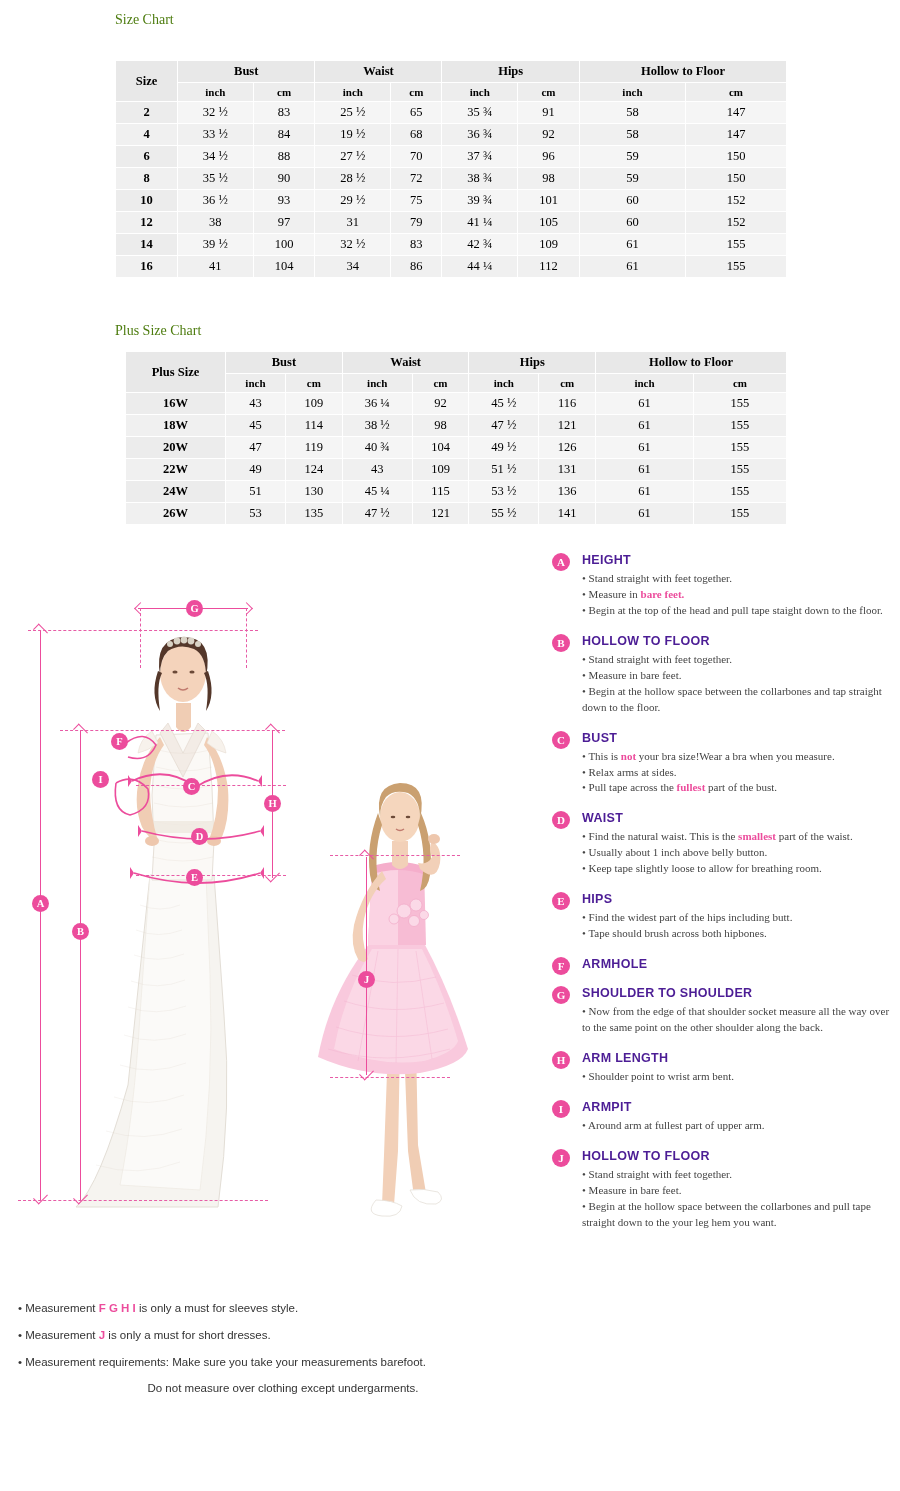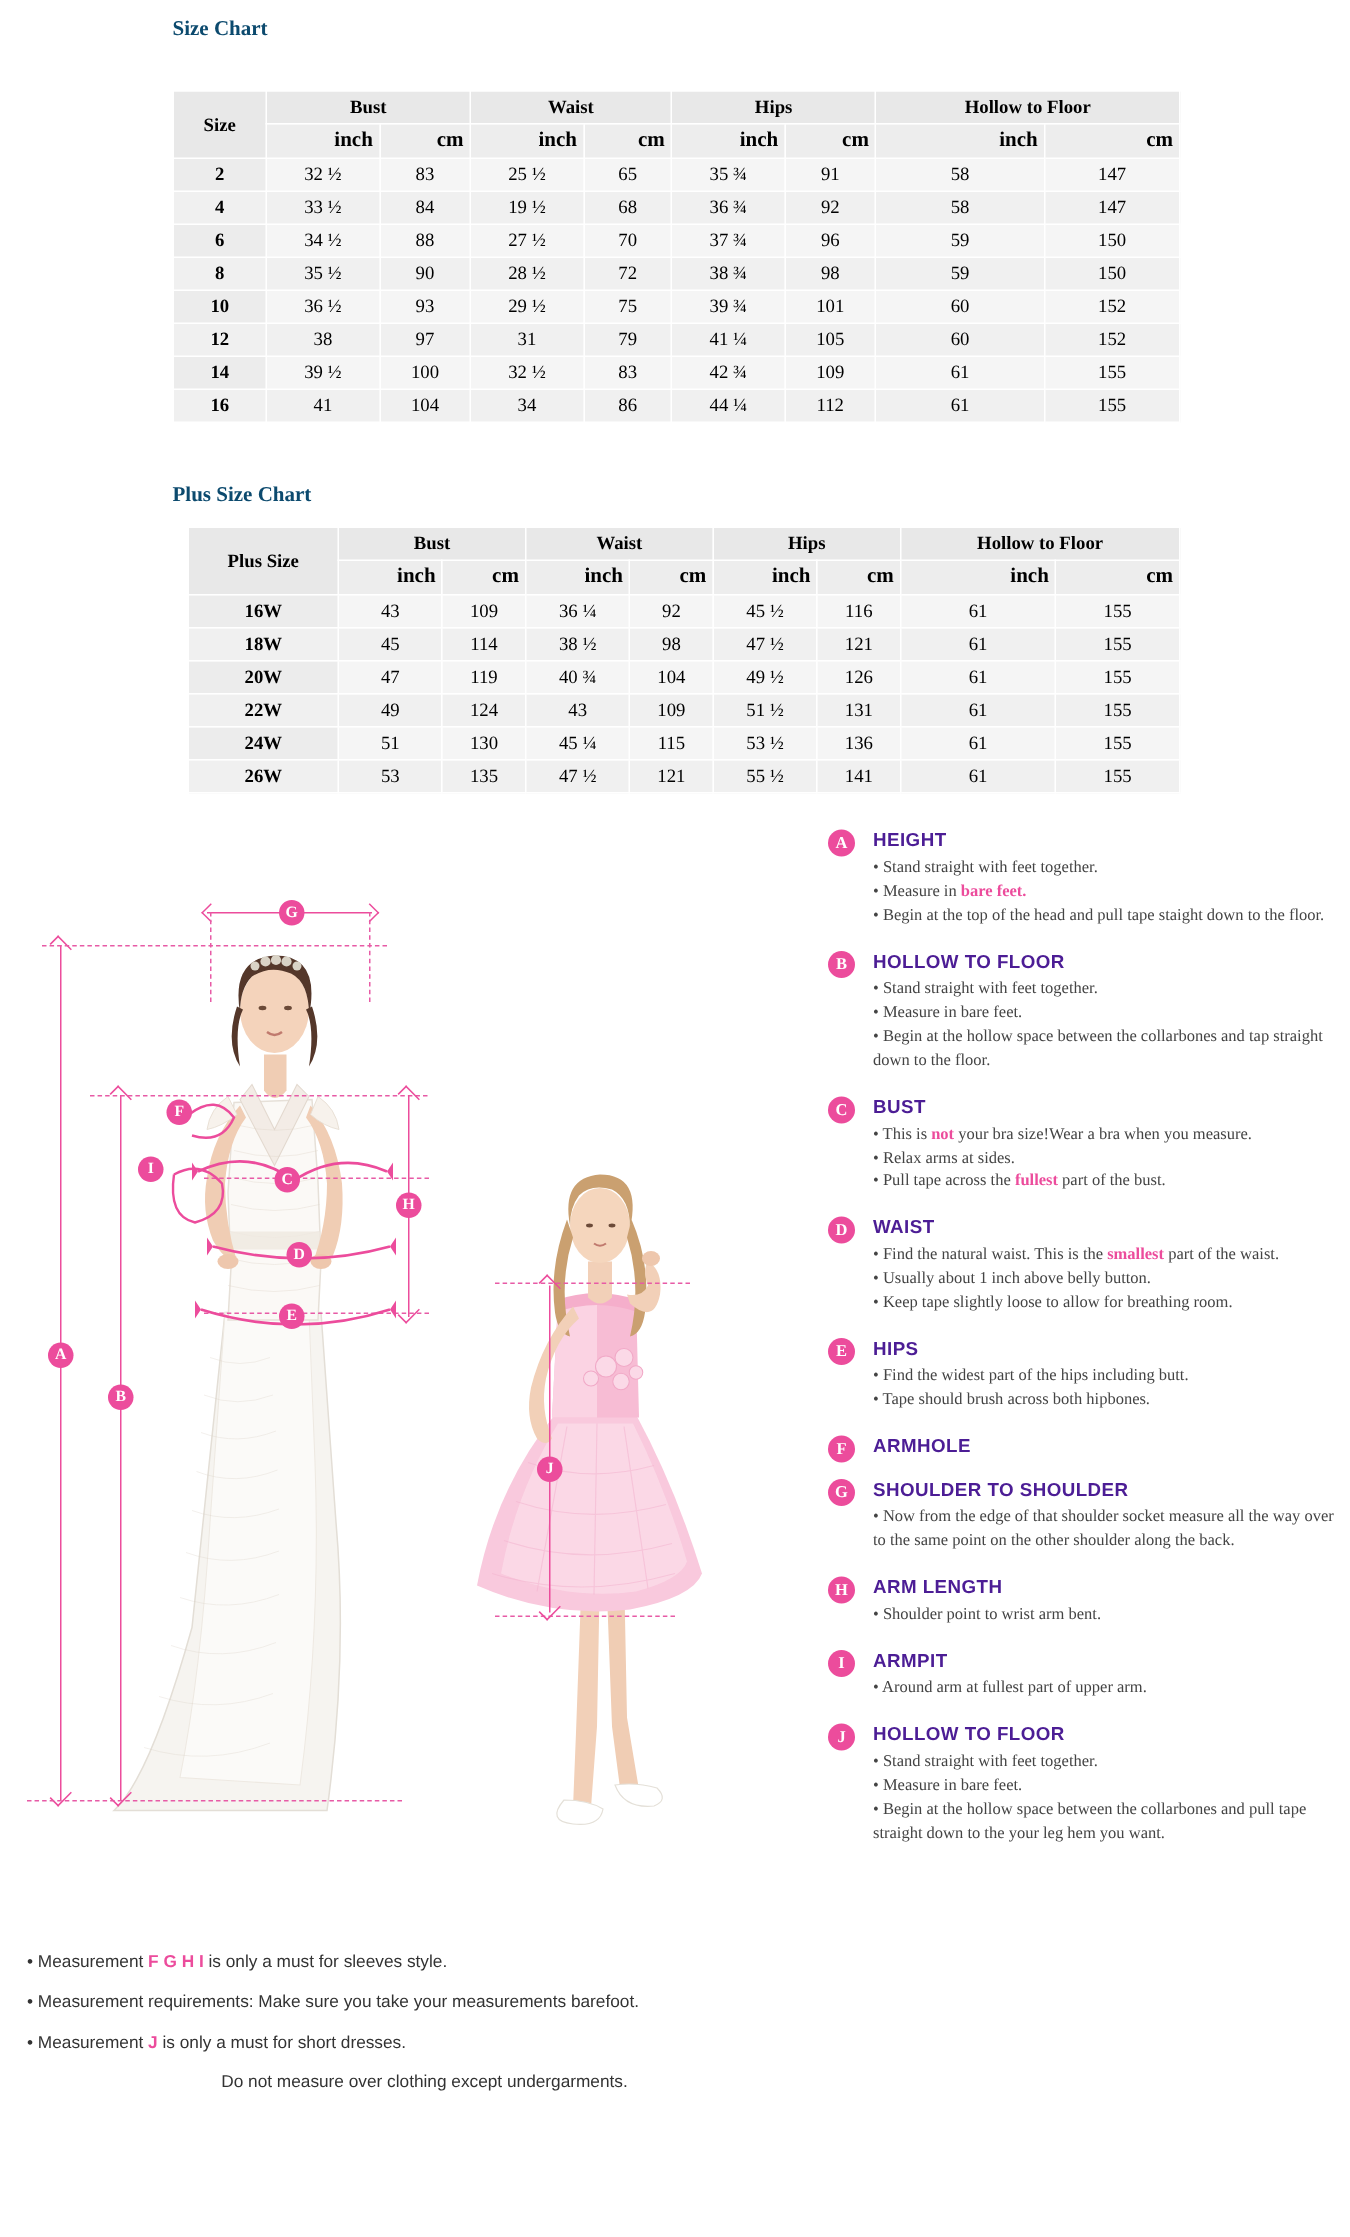--- a/index.html
+++ b/index.html
@@ -7,23 +7,23 @@
   body {
     width: 900px; height: 1491px;
     background: #ffffff;
     font-family: "Liberation Serif", serif;
     color: #222;
     position: relative;
     overflow: hidden;
   }
   .section-title {
     font-family: "Liberation Serif", serif;
-    font-weight: bold;
+    font-weight: normal;
     font-size: 14px;
-    color: #0c4a6e;
+    color: #4d7c0f;
   }
   #title-size { position:absolute; left:115px; top:12px; }
   #title-plus { position:absolute; left:115px; top:303px;margin-top:20px; }
 
   table.size-table {
     border-collapse: collapse;
     font-size: 12.5px;
     text-align: center;
     color: #000000;
   }
@@ -33,23 +33,22 @@
     font-weight: normal;
     background: #f2f2f2;
   }
   table.size-table thead th {
     background: #e8e8e8;
     font-weight: bold;
     font-size: 12.5px;
   }
   table.size-table thead tr.sub th {
     font-weight: bold;
-    font-size: 14px;
+    font-size: 11px;
     background: #ededed;
-    text-align: right;
   }
   table.size-table tbody td.sizecol {
     font-weight: bold;
     background: #ececec;
   }
   table.size-table tbody tr td { background: #f5f5f5; }
   table.size-table tbody tr:nth-child(even) td { background: #f0f0f0; }
 
   #table1 { position:absolute; left:115px; top:60px; width:672px; }
   #table2 { position:absolute; left:125px; top:351px; width:662px; }
@@ -560,18 +559,18 @@
       <div class="badge">J</div>
       <div class="legend-head">HOLLOW TO FLOOR</div>
       <div class="legend-line">• Stand straight with feet together.</div>
       <div class="legend-line">• Measure in bare feet.</div>
       <div class="legend-line">• Begin at the hollow space between the collarbones and pull tape straight down to the your leg hem you want.</div>
     </div>
   </div>
 
 <div class="notes">
     <div class="note"><span>• Measurement </span><span class="pink">F G H I</span><span> is only a must for sleeves style.</span></div>
+    <div class="note"><span>• Measurement </span><span class="pink">J</span><span> is only a must for short dresses.</span></div>
     <div class="note"><span>• Measurement requirements: Make sure you take your measurements barefoot.</span></div>
-    <div class="note"><span>• Measurement </span><span class="pink">J</span><span> is only a must for short dresses.</span></div>
     <div class="note">
       <span class="indent">Do not measure over clothing except undergarments.</span>
     </div>
   </div>
 
 </body></html>

